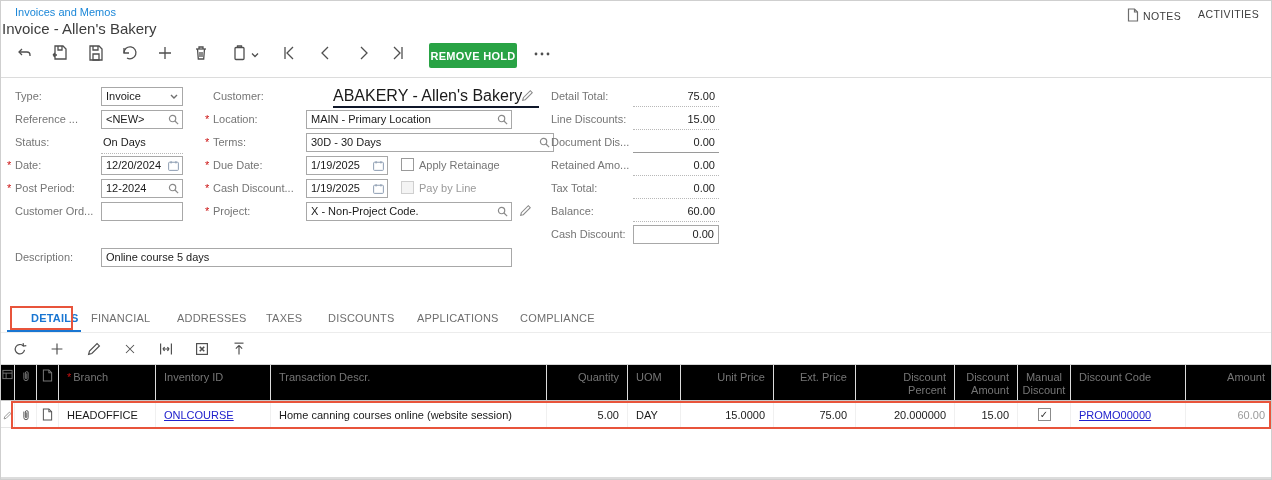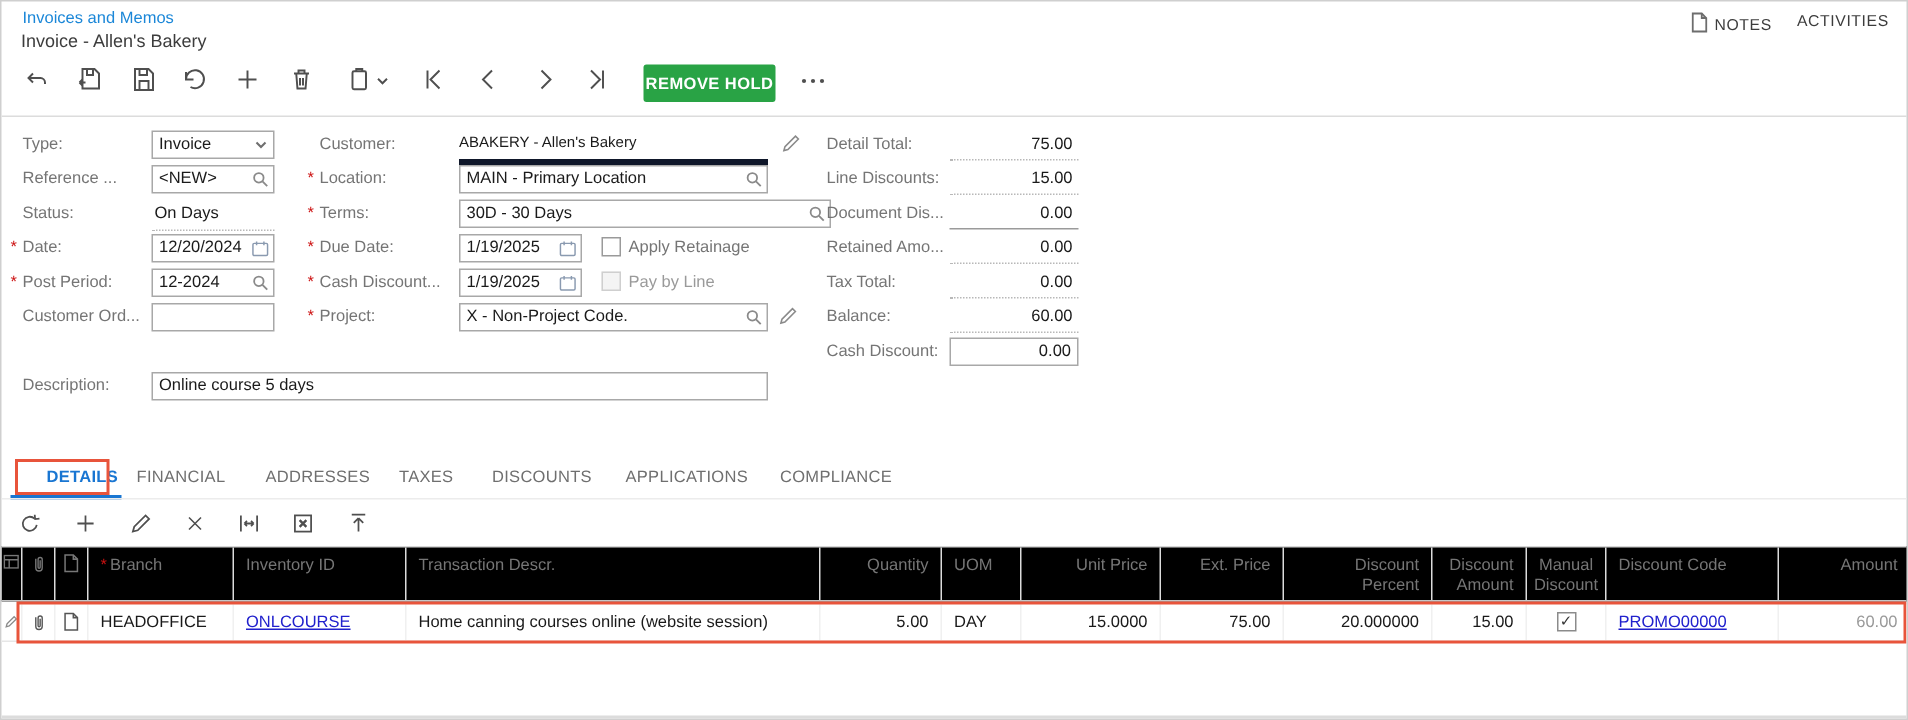--- a/index.html
+++ b/index.html
@@ -2,36 +2,36 @@
 <html><head>
 <meta charset="utf-8">
 <style>
   html,body{margin:0;padding:0;background:#fff;}
   .page{position:relative;width:1272px;height:480px;background:#fff;
         font-family:"Liberation Sans",sans-serif;overflow:hidden;
         border:1px solid #cfcfcf;box-sizing:border-box;}
   .abs{position:absolute;}
   
   .breadcrumb{left:14px;top:5px;font-size:11px;color:#1b87d8;}
-  .page-title{left:13px;top:19px;font-size:12px;color:#3d3d3d;}
+  .page-title{left:1px;top:19px;font-size:15px;color:#3d3d3d;}
   .hdr-link{top:7px;font-size:10.5px;color:#3c3c3c;letter-spacing:.4px;}
   
   .tbtn{width:22px;height:22px;top:43px;display:flex;align-items:center;justify-content:center;cursor:pointer;}
   .tbtn svg{stroke:#4f4f4f;fill:none;stroke-width:1.3;}
   .green-btn{left:428px;top:42px;width:88px;height:25px;background:#29a345;color:#fff;
              font-size:11px;font-weight:bold;letter-spacing:.3px;border-radius:2px;
              display:flex;align-items:center;justify-content:center;cursor:pointer;}
   .divider{left:0;top:76px;width:1272px;height:1px;background:#dcdcdc;}
   
   .lblrow{font-size:11px;color:#757575;white-space:nowrap;}
   .star{display:inline-block;width:8px;color:#cc1111;}
   .fbox{height:19px;border:1px solid #a8a8a8;background:#fff;box-sizing:border-box;
         font-size:11px;color:#1a1a1a;line-height:17px;padding:0 4px;white-space:nowrap;}
   .fbox .ficon{position:absolute;right:2px;top:2px;}
-  .underline-field{height:18px;border-bottom:7px solid #0f172a;font-size:10px;color:#1a1a1a;line-height:16px;}
+  .underline-field{height:18px;border-bottom:2px solid #0f172a;font-size:16px;color:#1a1a1a;line-height:16px;margin-left:27px;}
   .ro-text{font-size:11px;color:#1a1a1a;}
   .dotted{border-bottom:1px dotted #b8b8b8;}
   .tot-val{width:114px;text-align:right;font-size:11px;color:#1a1a1a;}
   .tot-line{left:632px;width:86px;height:1px;}
   .chk{width:13px;height:13px;border:1px solid #9a9a9a;background:#fff;box-sizing:border-box;}
   .chk.disabled{border-color:#cfcfcf;background:#f4f4f4;}
   .chk-lbl{font-size:11px;color:#757575;}
   .chk-lbl.dim{color:#9a9a9a;}
   svg.mag{stroke:#8a8a8a;fill:none;stroke-width:1.3;}
   svg.cal{stroke:#8a9ab0;fill:none;stroke-width:1.2;}

